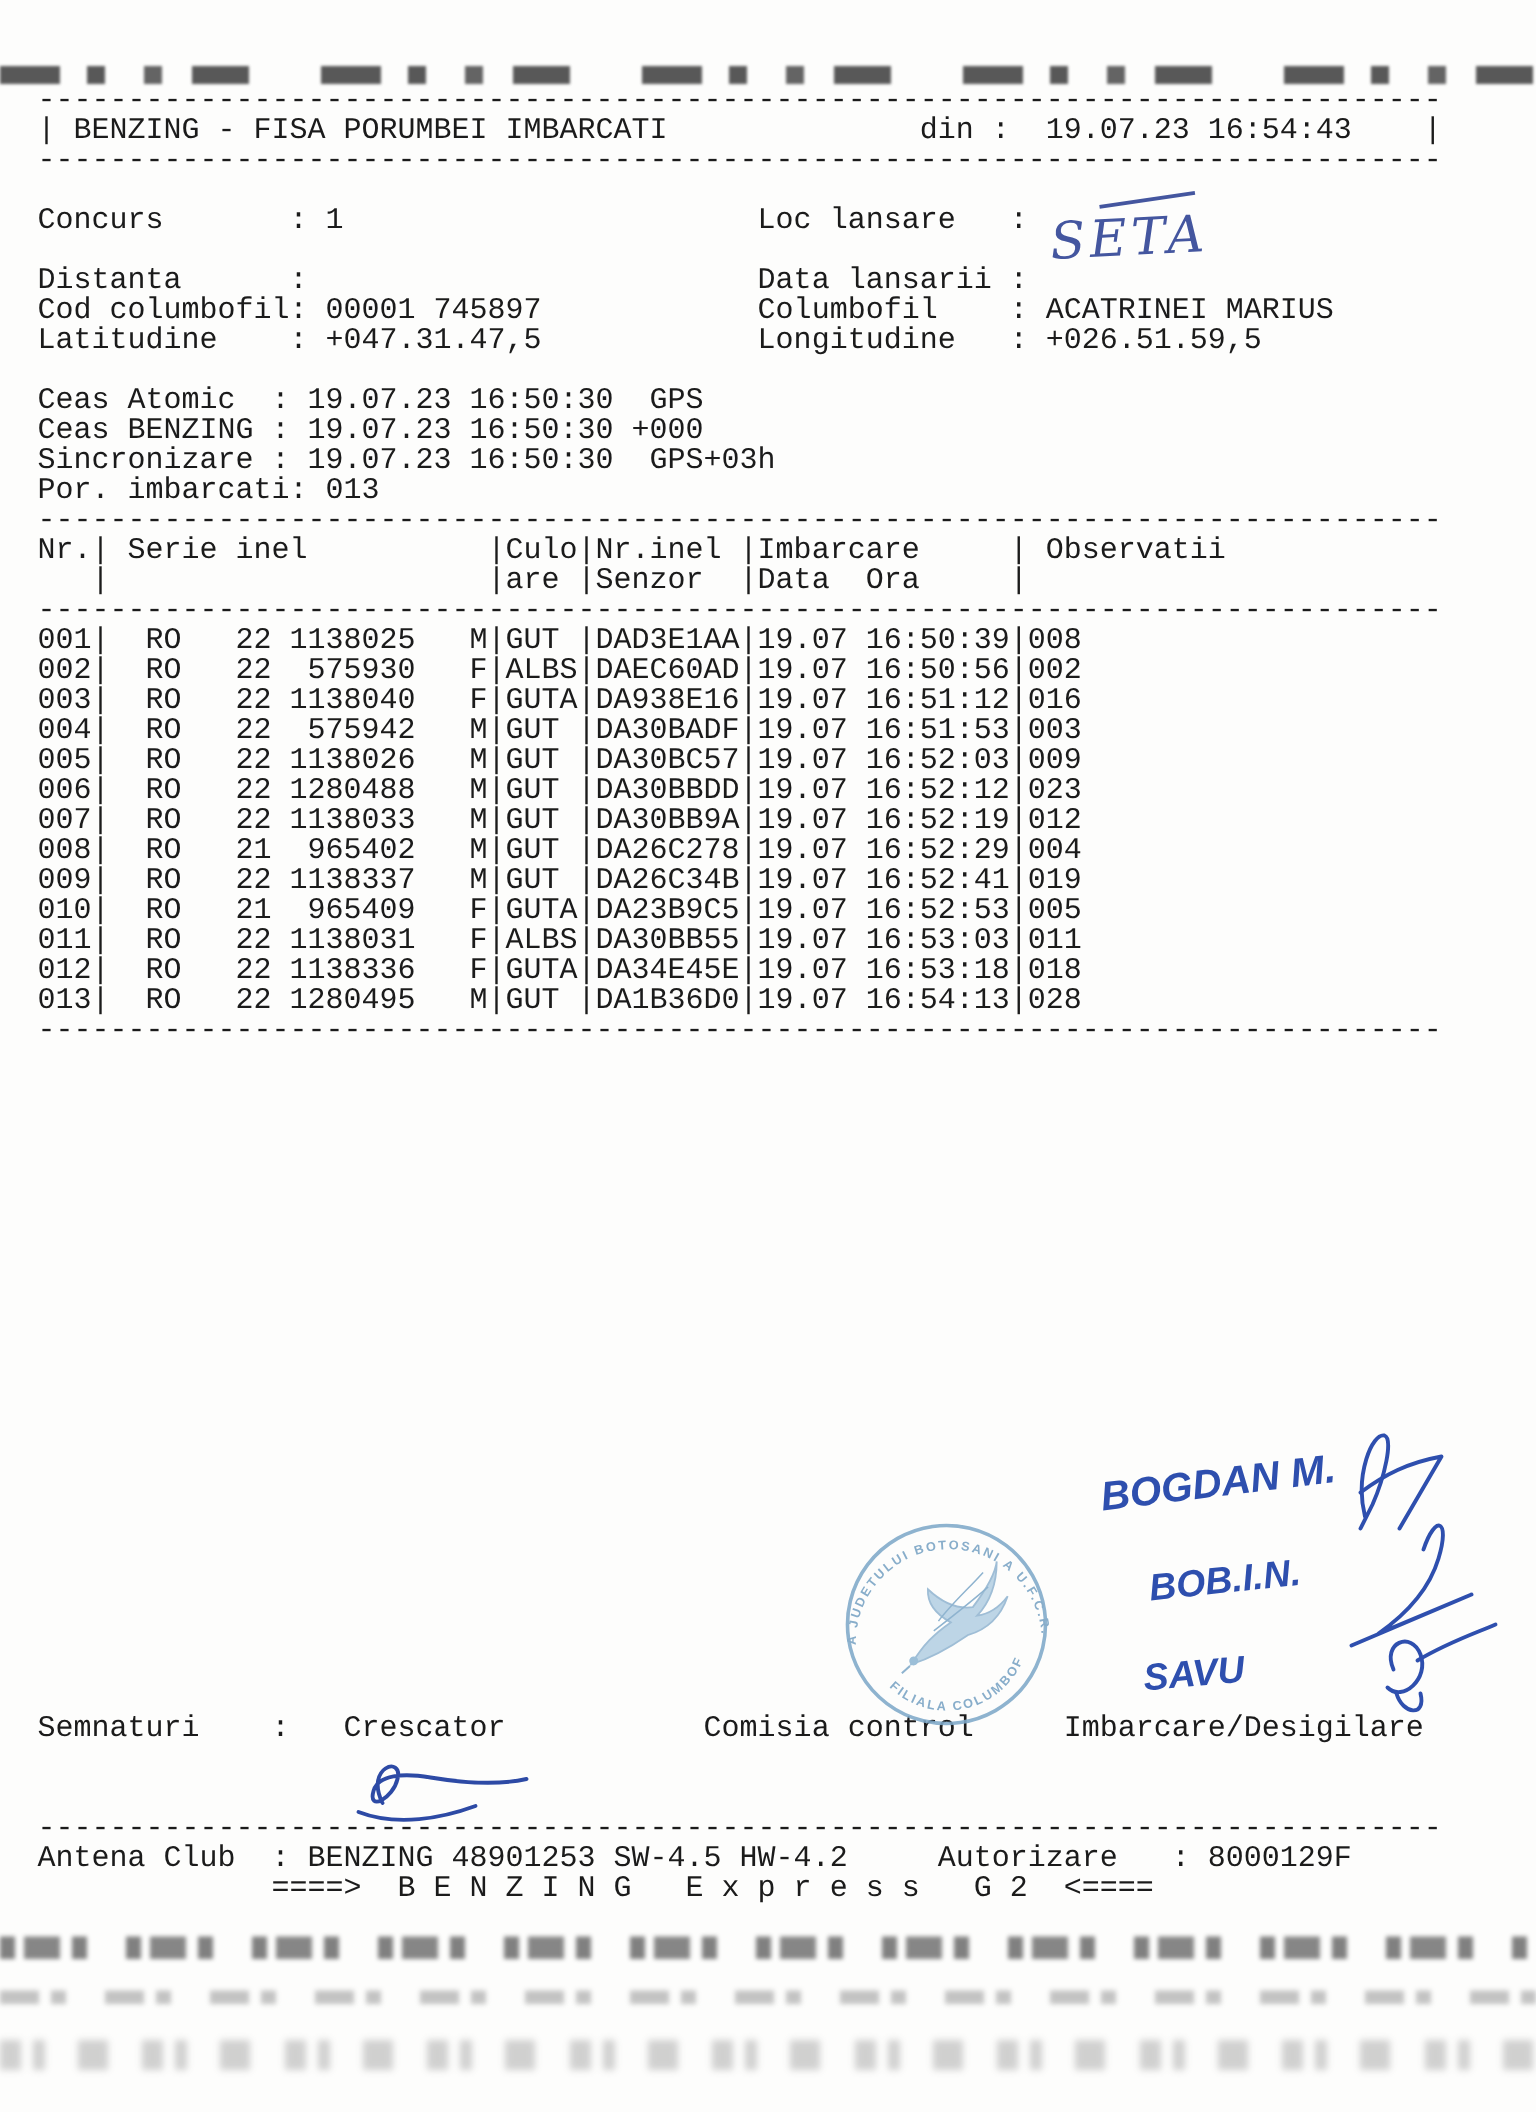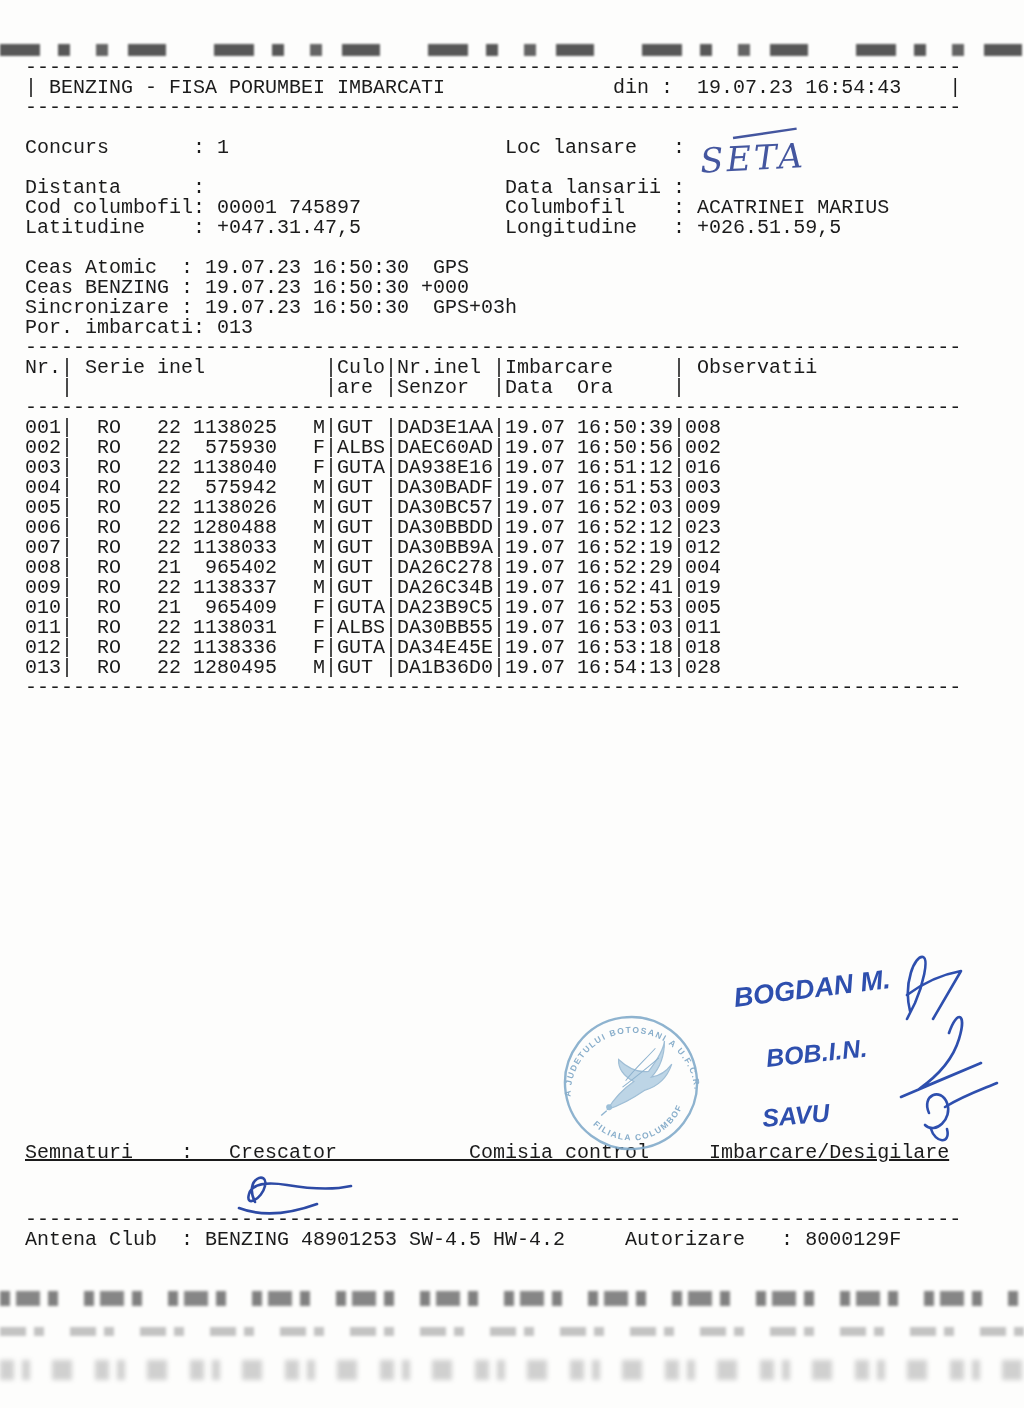--- a/index.html
+++ b/index.html
@@ -4,21 +4,21 @@
 <style>
   html,body{margin:0;padding:0;}
   body{width:1024px;height:1408px;background:#ffffff;overflow:hidden;}
   .page{position:relative;width:1024px;height:1408px;background:#fdfdfc;
         font-family:"Liberation Mono",monospace;}
   pre.doc{position:absolute;left:25px;margin:0;padding:0;
           font-family:"Liberation Mono",monospace;
           font-size:20px;line-height:20px;color:#1b1b1b;white-space:pre;}
   pre.doc div{height:20px;white-space:pre;}
   #blockA{top:58px;}
-  #blockB{top:1143px;text-decoration:underline;}
+  #blockB{top:1143px;}
   #blockC{top:1210px;}
   .artifact{position:absolute;left:0;right:0;pointer-events:none;}
   .band-top{top:44px;height:12px;filter:blur(1.1px);opacity:.85;
     background:repeating-linear-gradient(90deg,
       #3c3c3c 0 40px, transparent 40px 58px,
       #3c3c3c 58px 70px, transparent 70px 96px,
       #4a4a4a 96px 108px, transparent 108px 128px,
       #3c3c3c 128px 166px, transparent 166px 214px);}
   .band-b1{top:1291px;height:15px;filter:blur(1.4px);opacity:.7;
     background:repeating-linear-gradient(90deg,
@@ -41,21 +41,21 @@
 </style>
 </head>
 <body>
 
 <div class="page">
 
   <div class="artifact band-top"></div>
 
   <pre class="doc" id="blockA"><div>------------------------------------------------------------------------------</div><div>| BENZING - FISA PORUMBEI IMBARCATI              din :  19.07.23 16:54:43    |</div><div>------------------------------------------------------------------------------</div><div>&nbsp;</div><div>Concurs       : 1                       Loc lansare   :</div><div>&nbsp;</div><div>Distanta      :                         Data lansarii :</div><div>Cod columbofil: 00001 745897            Columbofil    : ACATRINEI MARIUS</div><div>Latitudine    : +047.31.47,5            Longitudine   : +026.51.59,5</div><div>&nbsp;</div><div>Ceas Atomic  : 19.07.23 16:50:30  GPS</div><div>Ceas BENZING : 19.07.23 16:50:30 +000</div><div>Sincronizare : 19.07.23 16:50:30  GPS+03h</div><div>Por. imbarcati: 013</div><div>------------------------------------------------------------------------------</div><div>Nr.| Serie inel          |Culo|Nr.inel |Imbarcare     | Observatii</div><div>   |                     |are |Senzor  |Data  Ora     |</div><div>------------------------------------------------------------------------------</div><div>001|  RO   22 1138025   M|GUT |DAD3E1AA|19.07 16:50:39|008</div><div>002|  RO   22  575930   F|ALBS|DAEC60AD|19.07 16:50:56|002</div><div>003|  RO   22 1138040   F|GUTA|DA938E16|19.07 16:51:12|016</div><div>004|  RO   22  575942   M|GUT |DA30BADF|19.07 16:51:53|003</div><div>005|  RO   22 1138026   M|GUT |DA30BC57|19.07 16:52:03|009</div><div>006|  RO   22 1280488   M|GUT |DA30BBDD|19.07 16:52:12|023</div><div>007|  RO   22 1138033   M|GUT |DA30BB9A|19.07 16:52:19|012</div><div>008|  RO   21  965402   M|GUT |DA26C278|19.07 16:52:29|004</div><div>009|  RO   22 1138337   M|GUT |DA26C34B|19.07 16:52:41|019</div><div>010|  RO   21  965409   F|GUTA|DA23B9C5|19.07 16:52:53|005</div><div>011|  RO   22 1138031   F|ALBS|DA30BB55|19.07 16:53:03|011</div><div>012|  RO   22 1138336   F|GUTA|DA34E45E|19.07 16:53:18|018</div><div>013|  RO   22 1280495   M|GUT |DA1B36D0|19.07 16:54:13|028</div><div>------------------------------------------------------------------------------</div></pre>
   <pre class="doc" id="blockB"><div>Semnaturi    :   Crescator           Comisia control     Imbarcare/Desigilare</div></pre>
-  <pre class="doc" id="blockC"><div>------------------------------------------------------------------------------</div><div>Antena Club  : BENZING 48901253 SW-4.5 HW-4.2     Autorizare   : 8000129F</div></pre>
+  <pre class="doc" id="blockC"><div>------------------------------------------------------------------------------</div><div>Antena Club  : BENZING 48901253 SW-4.5 HW-4.2     Autorizare   : 8000129F</div><div>             ====&gt;  B E N Z I N G   E x p r e s s   G 2  &lt;====</div></pre>
 
   <svg style="left:692px;top:126px;" width="130" height="62" viewBox="0 0 130 62">
     <g transform="rotate(-3 60 30)">
       <text class="hand-text" x="8" y="44" font-size="34" fill="#44569f" letter-spacing="3">SETA</text>
       <path d="M42,11 L106,5" stroke="#44569f" stroke-width="2.5" fill="none"></path>
     </g>
   </svg>
 
   <svg style="left:225px;top:1166px;" width="140" height="56" viewBox="0 0 140 56">
     <g stroke="#2d4aa5" stroke-width="2.6" fill="none" stroke-linecap="round">

